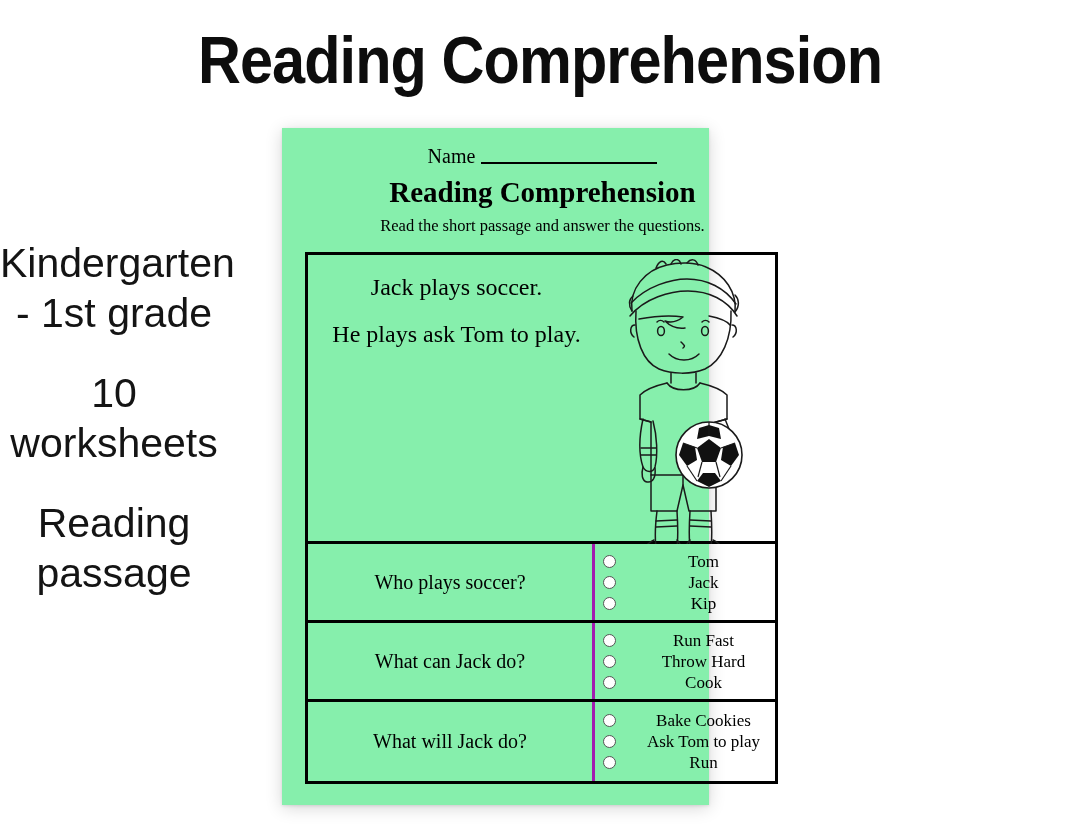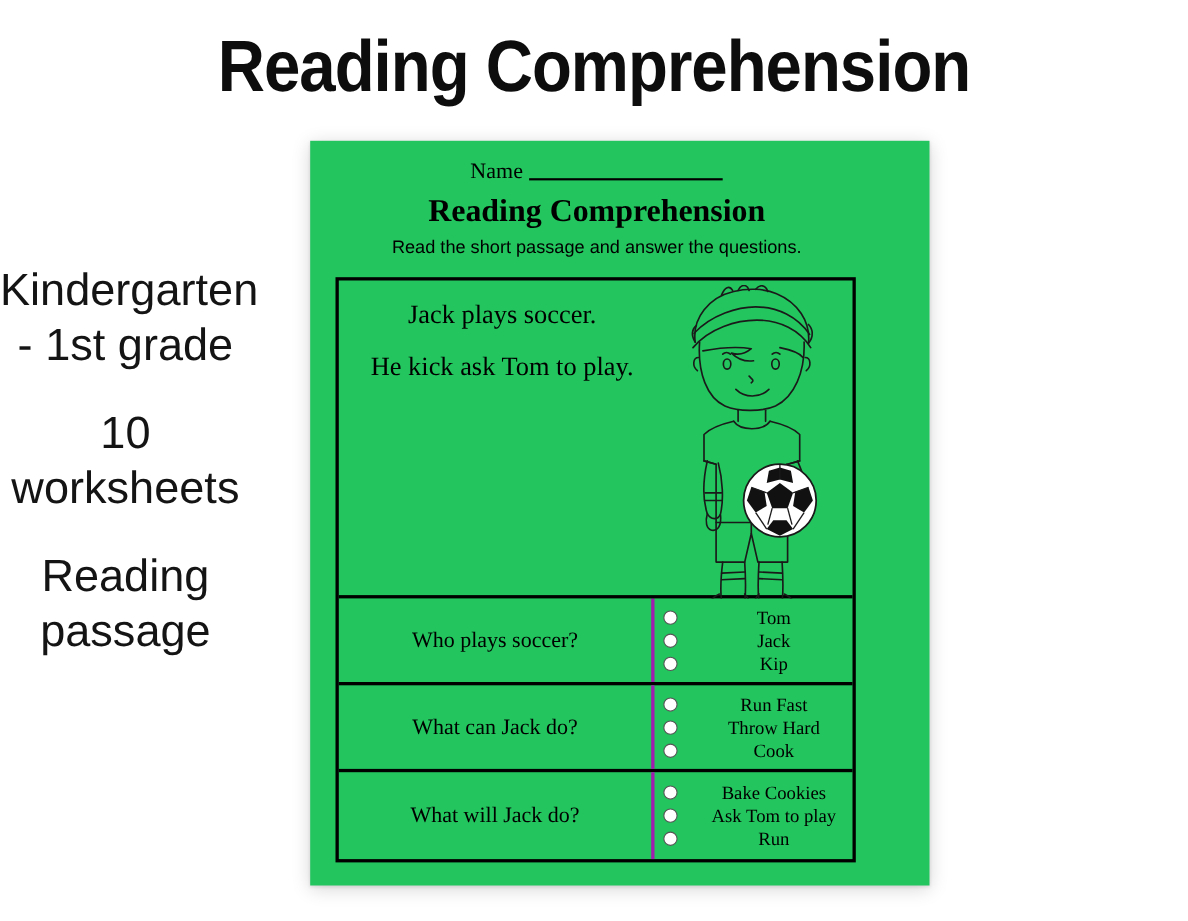--- a/index.html
+++ b/index.html
@@ -49,23 +49,23 @@
     margin-bottom: 30px;
   }
   #promo-side .promo-block:last-child { margin-bottom: 0; }
   #promo-side .promo-line { display: block; white-space: nowrap; }
 
   
   #worksheet-page {
     position: absolute;
     left: 282px;
     top: 128px;
-    width: 563px;
+    width: 427px;
     height: 677px;
-    background: #22c55e;
+    background: #86efac;
     box-shadow: 0 3px 16px rgba(0,0,0,0.16), 0 1px 3px rgba(0,0,0,0.10);
     font-family: "Liberation Serif", serif;
     color: #000;
   }
 
   
   #name-row {
     position: absolute;
     left: 0;
     top: 18px;
@@ -98,21 +98,21 @@
     font-weight: bold;
     font-size: 29px;
     letter-spacing: 0px;
   }
   #ws-subtitle {
     position: absolute;
     left: 0;
     top: 88px;
     width: 521px;
     text-align: center;
-    font-family: Liberation Sans, sans-serif;
+    font-family: Liberation Serif, serif;
     font-size: 16.5px;
   }
 
   
   #ws-table {
     position: absolute;
     left: 23px;
     top: 124px;
     width: 473px;
     height: 532px;
@@ -238,21 +238,21 @@
 
   <div id="ws-title">Reading Comprehension</div>
   <div id="ws-subtitle">Read the short passage and answer the questions.</div>
 
   <div id="ws-table">
 
     <div id="passage-area">
 
       <div id="passage-text">
         <div class="passage-line">Jack plays soccer.</div>
-        <div class="passage-line">He kick ask Tom to play.</div>
+        <div class="passage-line">He plays ask Tom to play.</div>
       </div>
 
       <div id="illustration">
         <svg width="172" height="285" viewBox="0 0 172 285">
           <g fill="none" stroke="#1a1a1a" stroke-width="1.5" stroke-linecap="round" stroke-linejoin="round">
 
             <path d="M33 52 C30 30 46 11 68 6 C80 3 96 3 107 8
                      C126 16 138 33 136 53"></path>
             <path d="M57 9 C60 2 64 0 67 5"></path>
             <path d="M72 5 C75 -1 80 -1 82 5"></path>

